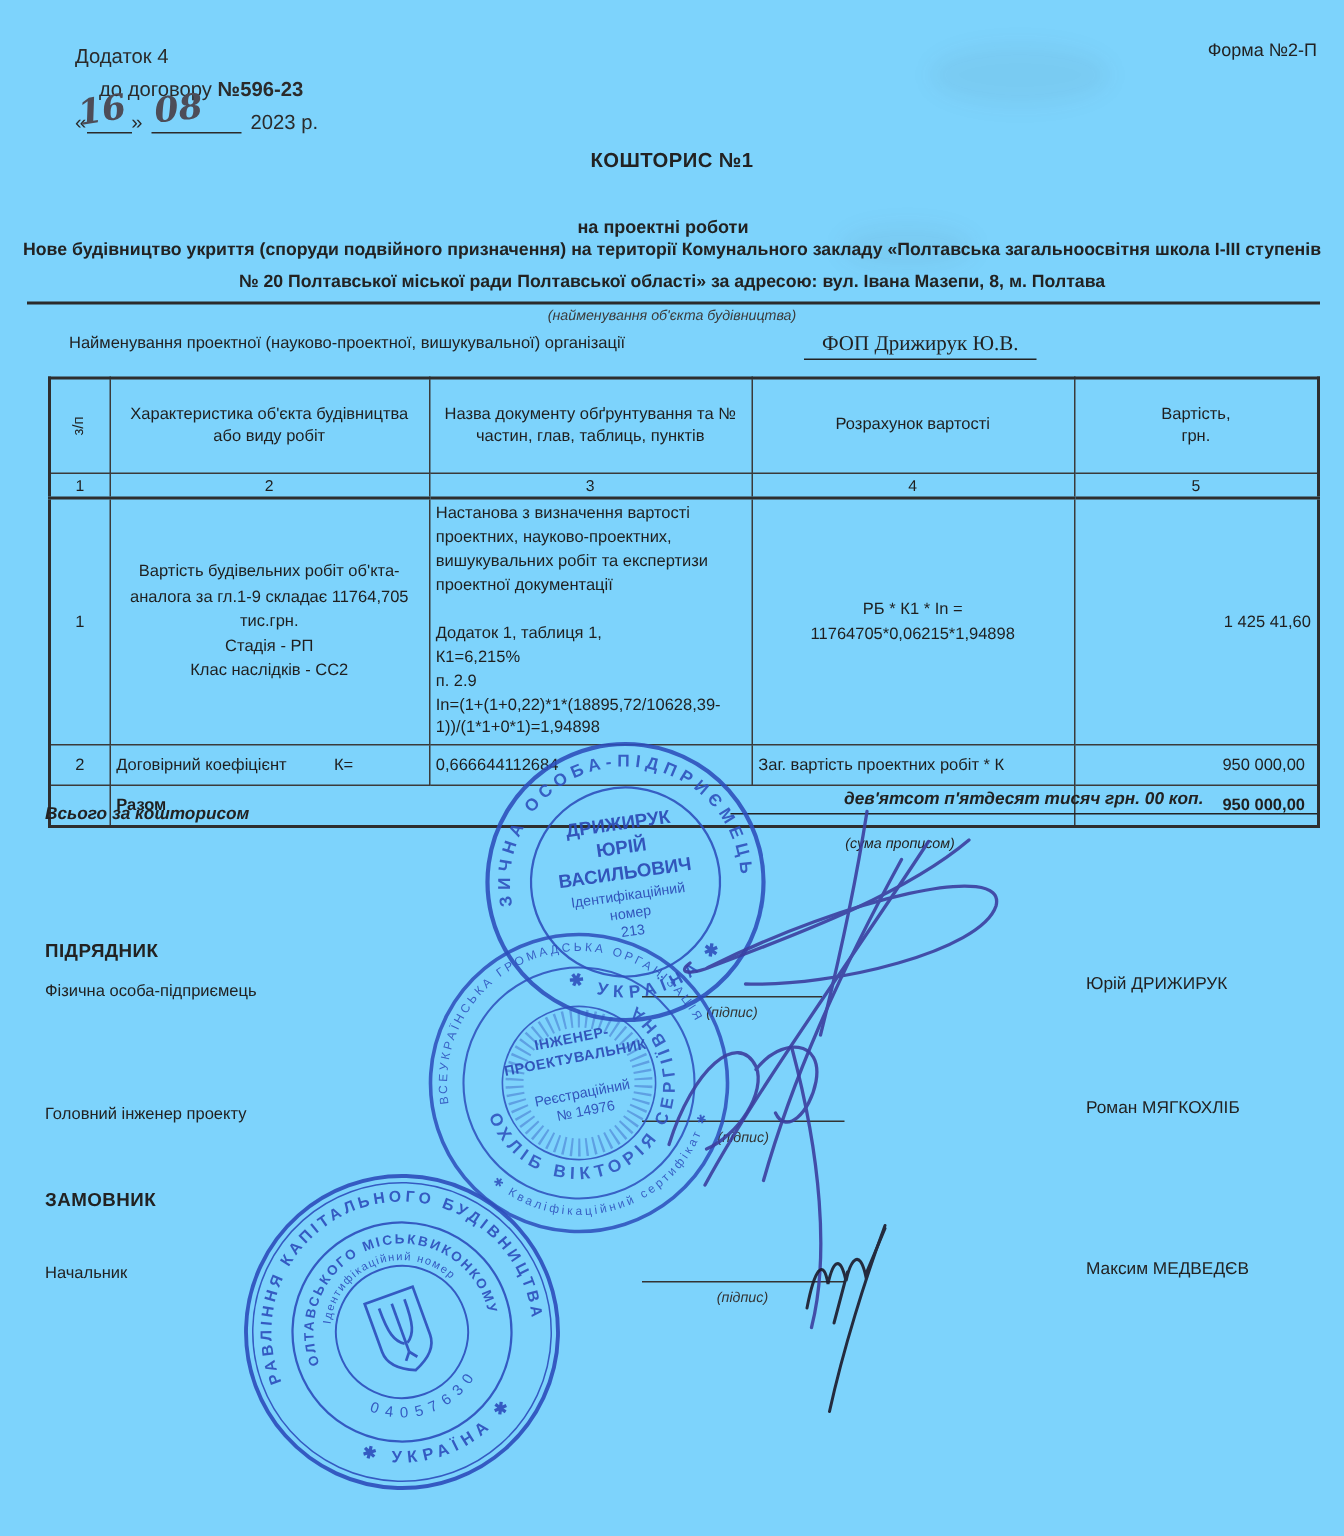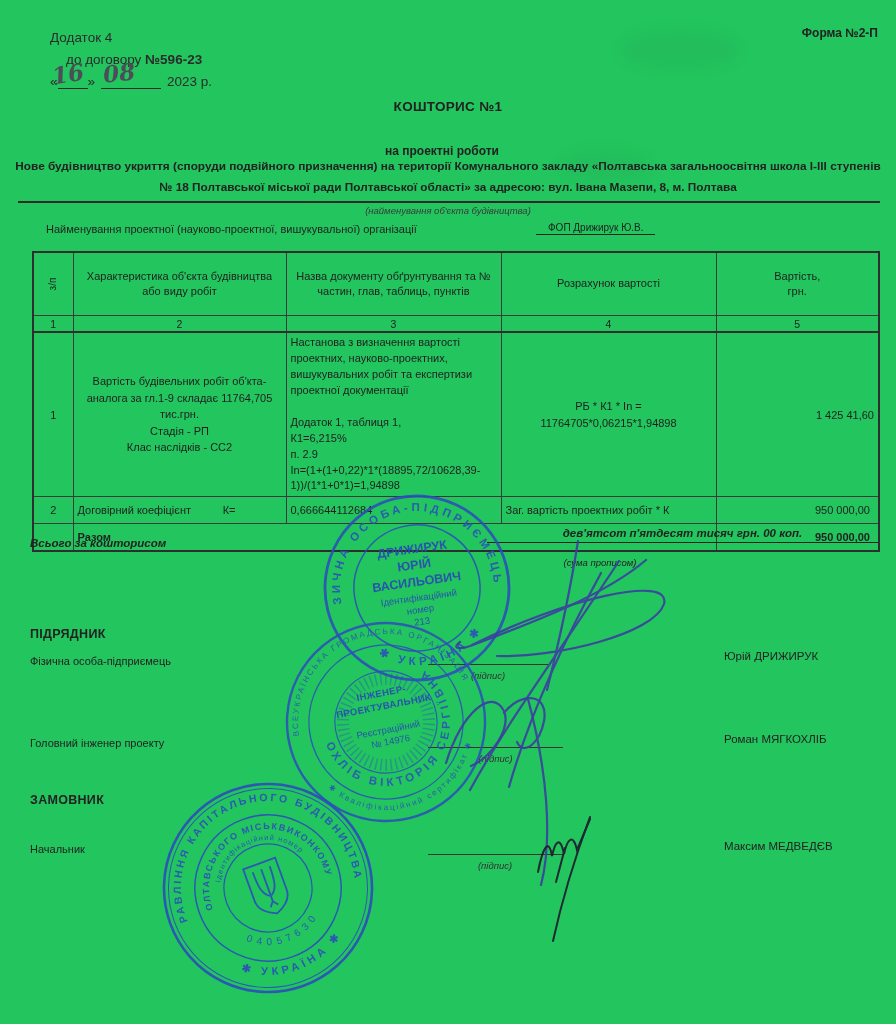--- a/index.html
+++ b/index.html
@@ -1,34 +1,34 @@
 <!DOCTYPE html>
 <html lang="uk"><head>
 <meta charset="utf-8">
 <style>
   html,body{margin:0;padding:0;background:#dcdcdc;}
-  .page{position:relative;width:896px;height:1024px;margin:0 auto;background:#22c55e;
+  .page{position:relative;width:896px;height:1024px;margin:0 auto;background:#7dd3fc;
         font-family:"Liberation Sans",sans-serif;color:#222;overflow:hidden;}
   .abs{position:absolute;}
   .b{font-weight:bold;}
   .center{text-align:center;}
   
   .hdrline{font-size:13.5px;color:#2b2b2b;}
   .gap{display:inline-block;border-bottom:1.2px solid #2b2b2b;height:13px;vertical-align:bottom;}
   .g1{width:30px;}
   .g2{width:60px;margin:0 6px;}
   .hw{font-family:"DejaVu Serif",serif;font-style:italic;font-weight:600;font-size:23px;color:#4d4d58;z-index:5;}
-  .form-label{font-size:12px;font-weight:bold;}
+  .form-label{font-size:12px;font-weight:normal;}
   .title1{left:0;right:0;font-size:13.5px;font-weight:bold;letter-spacing:.3px;}
   .title2{left:0;right:12px;font-size:12px;font-weight:bold;margin-top:21px;}
   .desc{left:8px;right:8px;font-size:11.8px;font-weight:bold;line-height:1.75;}
   .rule{left:18px;right:16px;border-top:2.5px solid #2b2b2b;height:0;}
   .rule-cap{left:0;right:0;font-size:9.5px;font-style:italic;color:#3a3a3a;}
   .org-label{font-size:11px;}
-  .org-value{font-size:10px;border-bottom:1.1px solid #222;padding:0 12px 1px;}
+  .org-value{font-size:14px;border-bottom:1.1px solid #222;padding:0 12px 1px;font-family:Liberation Serif, serif;}
   
   .tbl{border-collapse:collapse;table-layout:fixed;width:846px;border:2px solid #2e2e2e;}
   .tbl td{border:1.2px solid #3a3a3a;font-size:11px;vertical-align:middle;padding:2px 4px;color:#1f1f1f;}
   .th-row td{text-align:center;height:58px;white-space:pre-line;line-height:1.4;}
   .vert{display:inline-block;transform:rotate(-90deg);font-size:10px;}
   .num-row td{text-align:center;height:15px;font-size:10.5px;padding:0 2px;border-bottom:2px solid #2e2e2e;}
   .cell-char{white-space:pre-line;line-height:1.5;padding:4px 7px;text-align:center;}
   .cell-doc{white-space:pre-line;vertical-align:top;line-height:1.45;padding:4px 6px;}
   .cell-calc{white-space:pre-line;text-align:center;line-height:1.5;}
   .cell-cost{text-align:right;padding-right:12px;}
@@ -75,21 +75,21 @@
   </div>
   <div class="abs hw" style="left:52px;top:60px;transform:rotate(-9deg);">16</div>
   <div class="abs hw" style="left:103px;top:59px;transform:rotate(-6deg);">08</div>
   <div class="abs form-label" style="right:18px;top:26px;">Форма №2-П</div>
 
   <div class="abs title1 center" style="top:99px;text-align:center;">КОШТОРИС №1</div>
   <div class="abs title2 center" style="top:123px;">на проектні роботи</div>
 
   <div class="abs desc center" style="top:156px;">
     <div>Нове будівництво укриття (споруди подвійного призначення) на території Комунального закладу «Полтавська загальноосвітня школа І-ІІІ ступенів</div>
-    <div>№ 18 Полтавської міської ради Полтавської області» за адресою: вул. Івана Мазепи, 8, м. Полтава</div>
+    <div>№ 20 Полтавської міської ради Полтавської області» за адресою: вул. Івана Мазепи, 8, м. Полтава</div>
   </div>
   <div class="abs rule" style="top:201px;"></div>
   <div class="abs rule-cap center" style="top:205px;">(найменування об'єкта будівництва)</div>
 
   <div class="abs org-label" style="left:30px;top:223px;padding-left:16px;">Найменування проектної (науково-проектної, вишукувальної) організації</div>
   <div class="abs org-value" style="left:536px;top:222px;">ФОП Дрижирук Ю.В.</div>
 
   <table class="tbl abs" style="left:32px;top:251px;">
     <colgroup>
       <col style="width:40px;">

